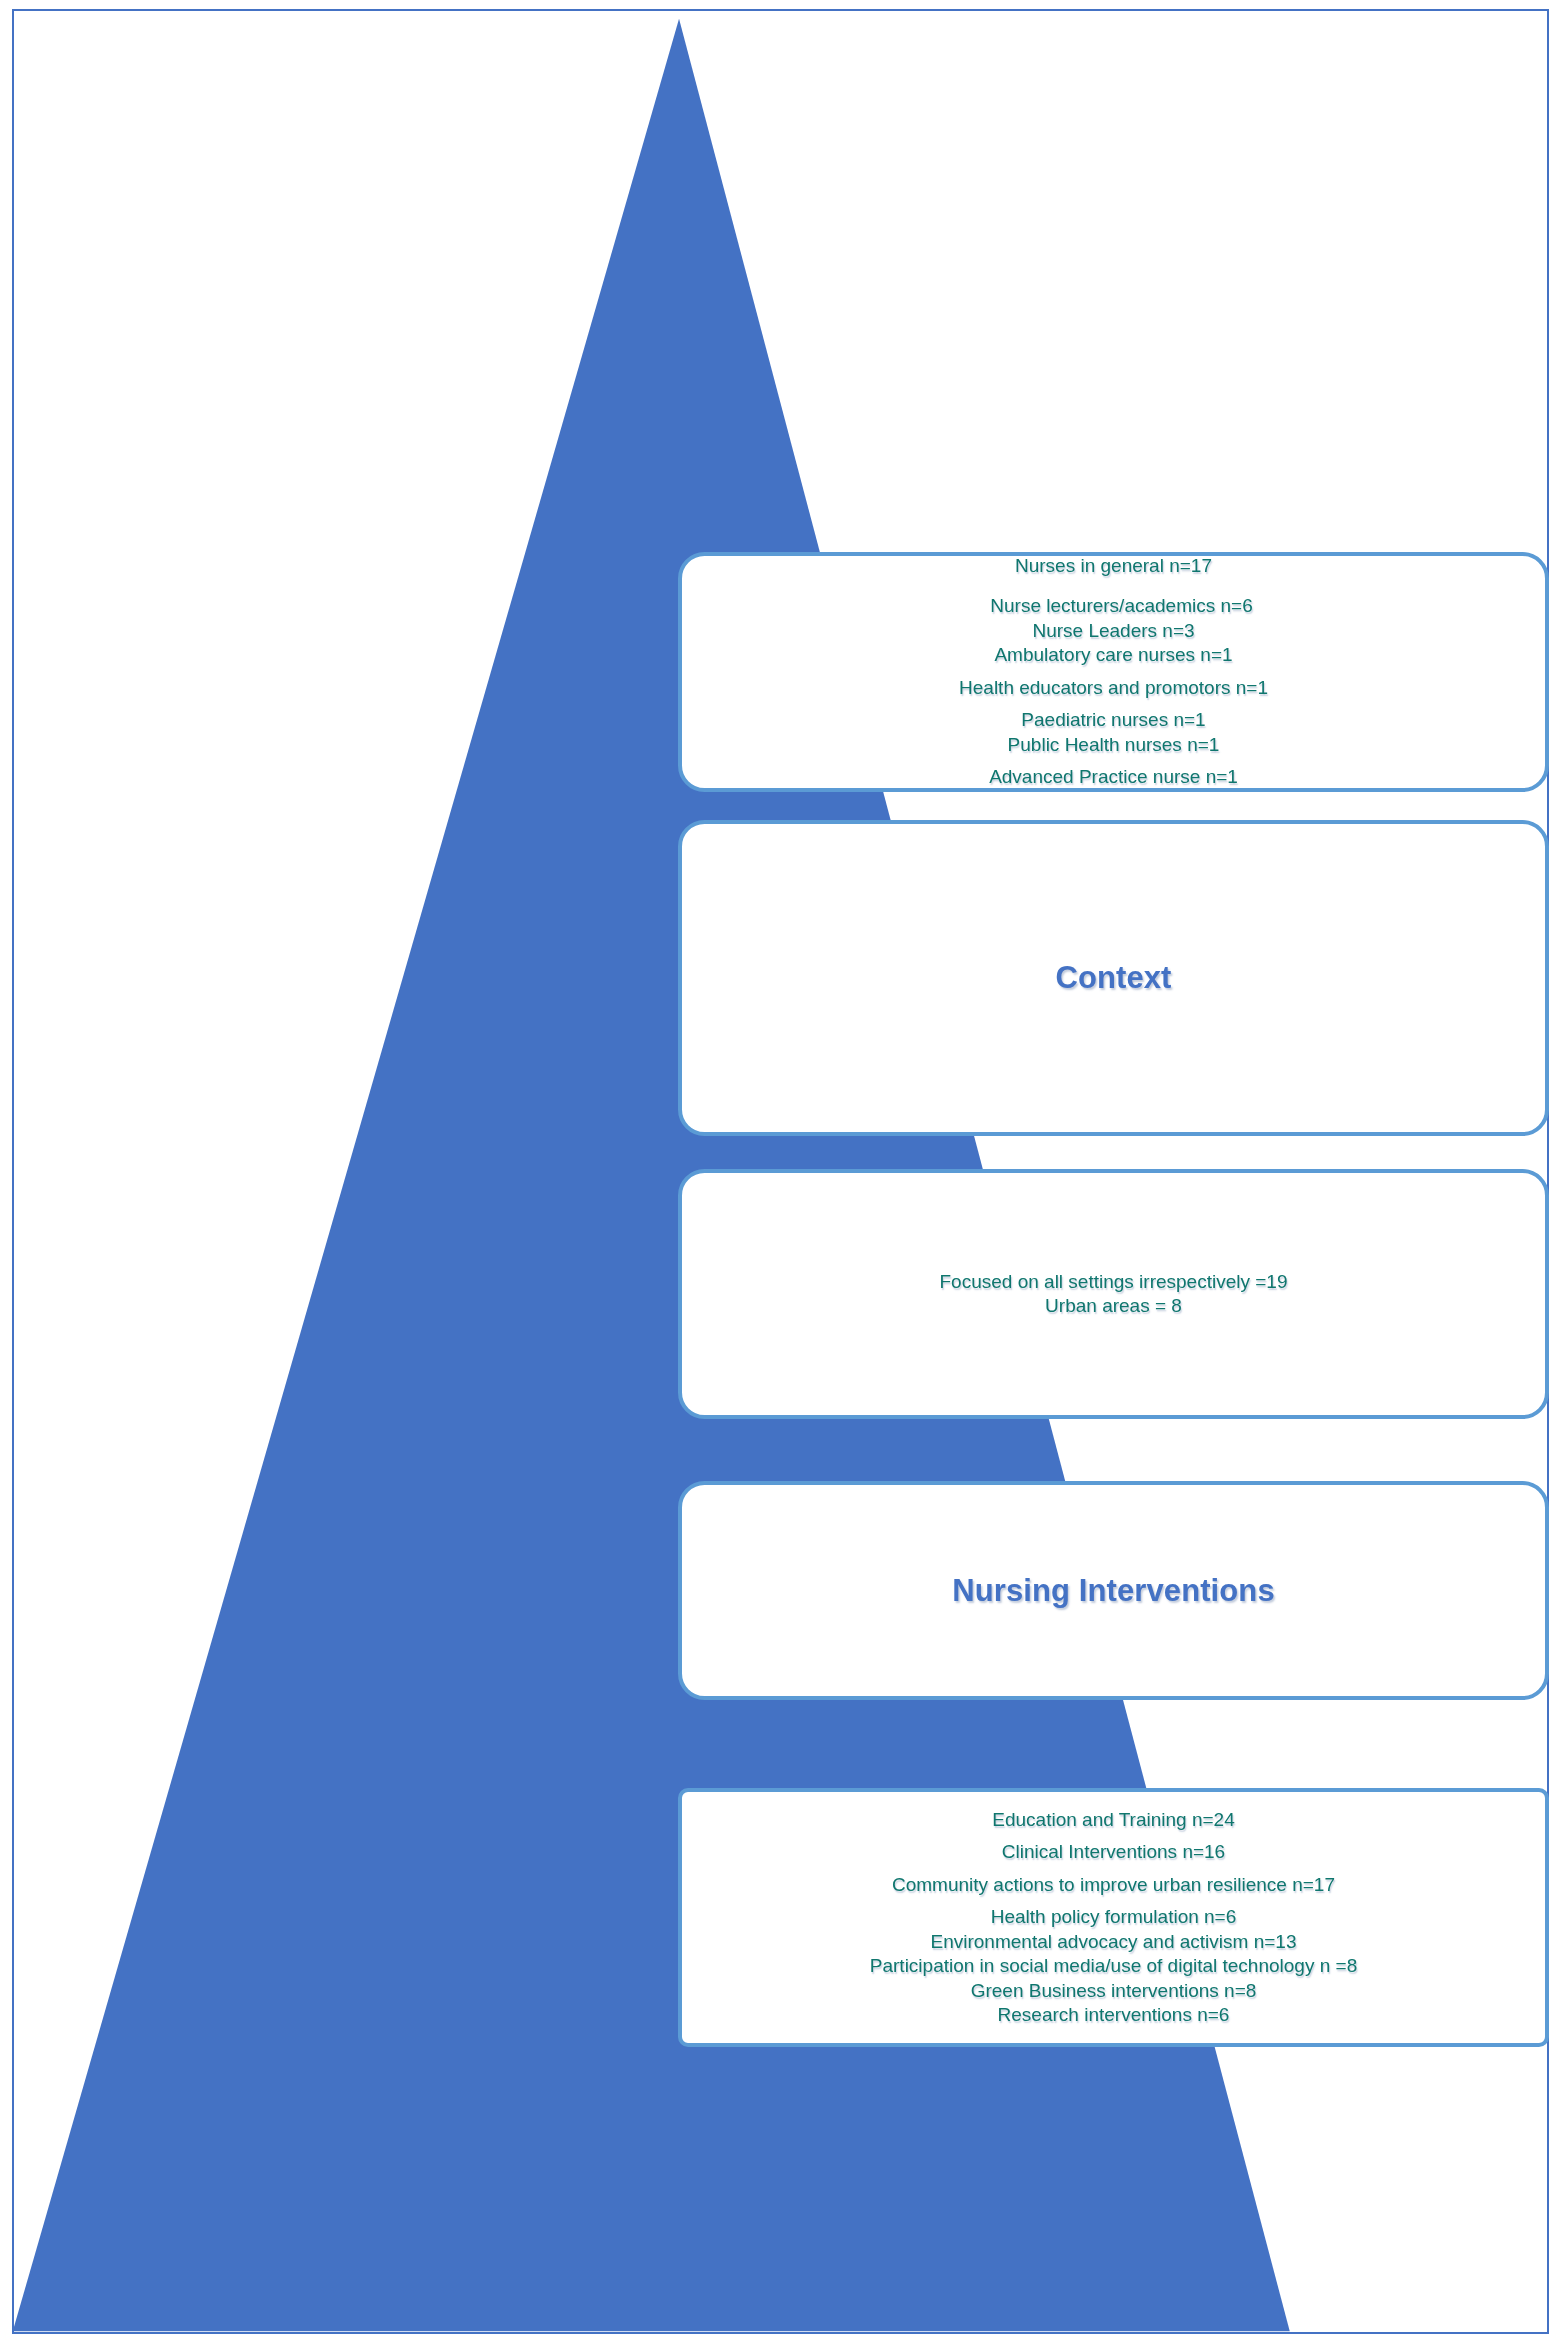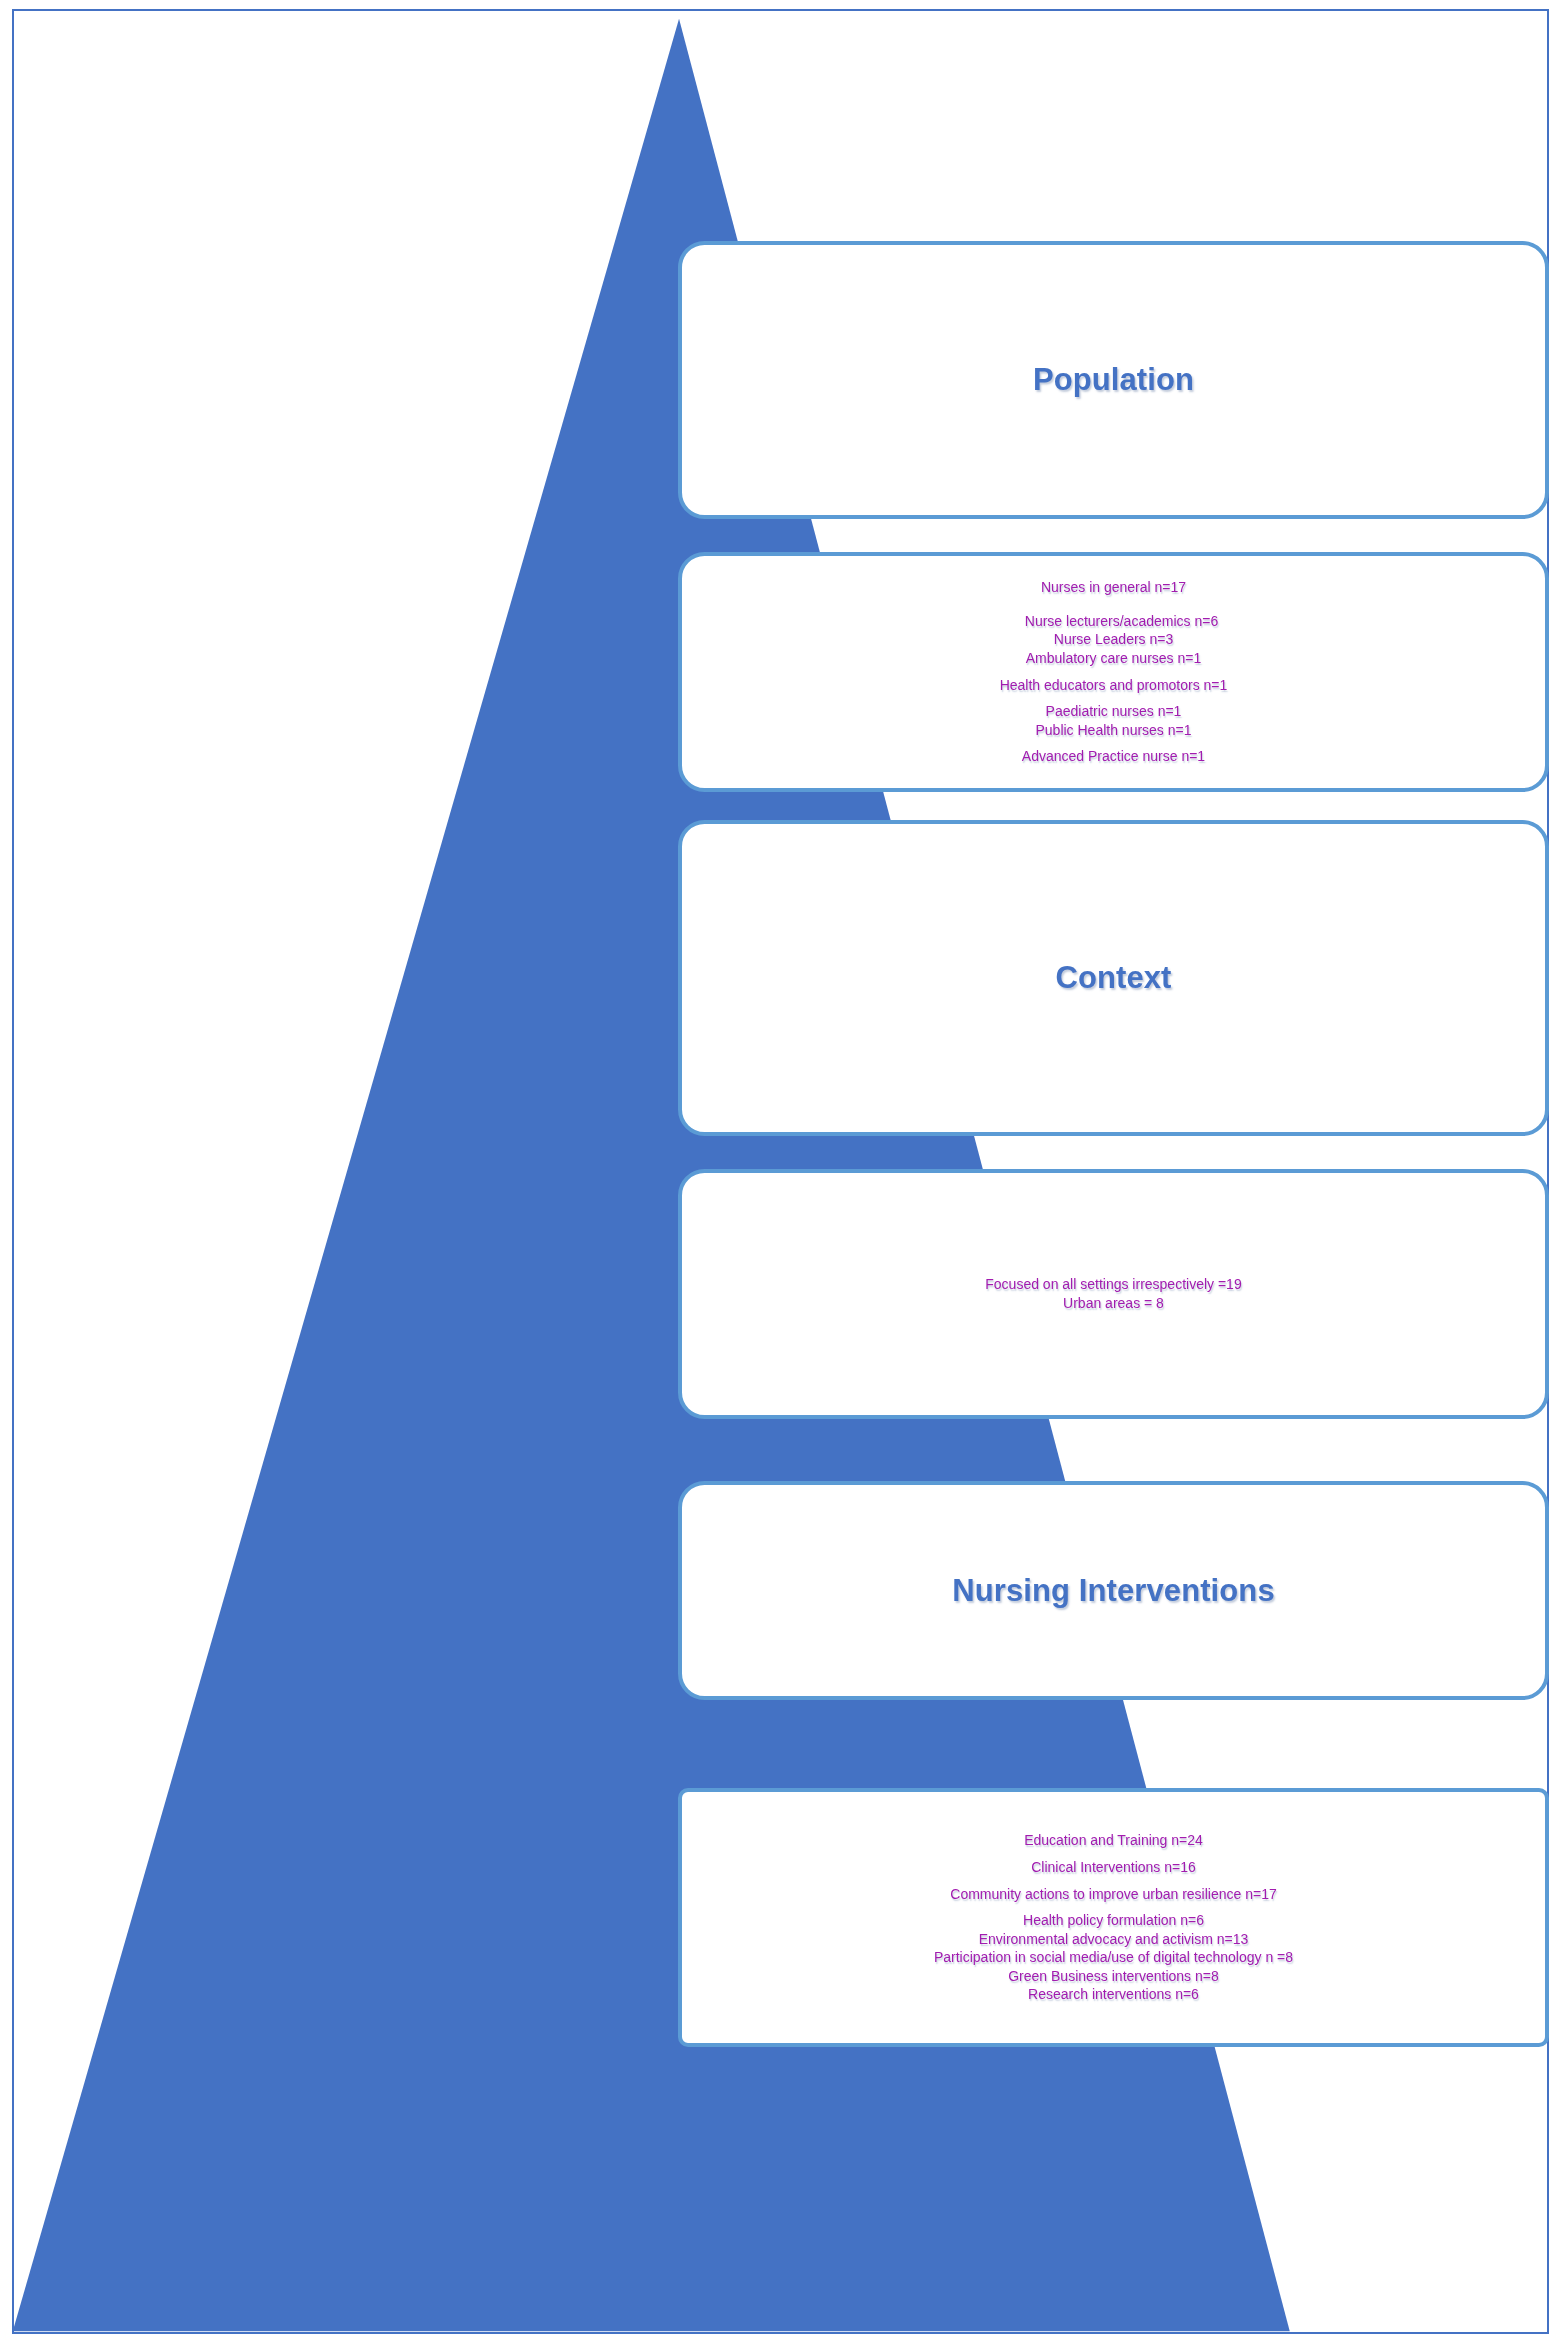--- a/index.html
+++ b/index.html
@@ -54,22 +54,22 @@
     text-shadow:1.5px 2px 2px rgba(120,140,175,0.45);
   }
   .box-detail .detail-list{
     width:100%;
     display:flex;
     flex-direction:column;
     align-items:center;
     justify-content:center;
   }
   .detail-item{
-    color:#a21caf;
-    font-size:14px;
+    color:#0f766e;
+    font-size:19px;
     font-weight:normal;
     line-height:1.18;
     text-shadow:1px 1.5px 1.5px rgba(130,150,185,0.45);
     white-space:nowrap;
   }
   
   .gap-lg{margin-top:17.3px;margin-left:16px;}
   .gap-md{margin-top:10.2px;}
   .gap-sm{margin-top:2px;}
 
@@ -85,23 +85,20 @@
 <body>
 
 <div id="page">
 
   <div id="page-border"></div>
 
   <svg id="pyramid" viewBox="0 0 3066 4593" preserveAspectRatio="none">
     <polygon points="1332,37 2530,4572 25,4572" fill="#4472C4"></polygon>
   </svg>
 
-  <div class="box box-header" id="box-population">
-    <div class="header-text">Population</div>
-  </div>
 
   <div class="box box-detail" id="box-population-detail">
     <div class="detail-list">
       <div class="detail-item">Nurses in general n=17</div>
       <div class="detail-item gap-lg">Nurse lecturers/academics n=6</div>
       <div class="detail-item gap-sm">Nurse Leaders n=3</div>
       <div class="detail-item gap-sm">Ambulatory care nurses n=1</div>
       <div class="detail-item gap-md">Health educators and promotors n=1</div>
       <div class="detail-item gap-md">Paediatric nurses n=1</div>
       <div class="detail-item gap-sm">Public Health nurses n=1</div>

